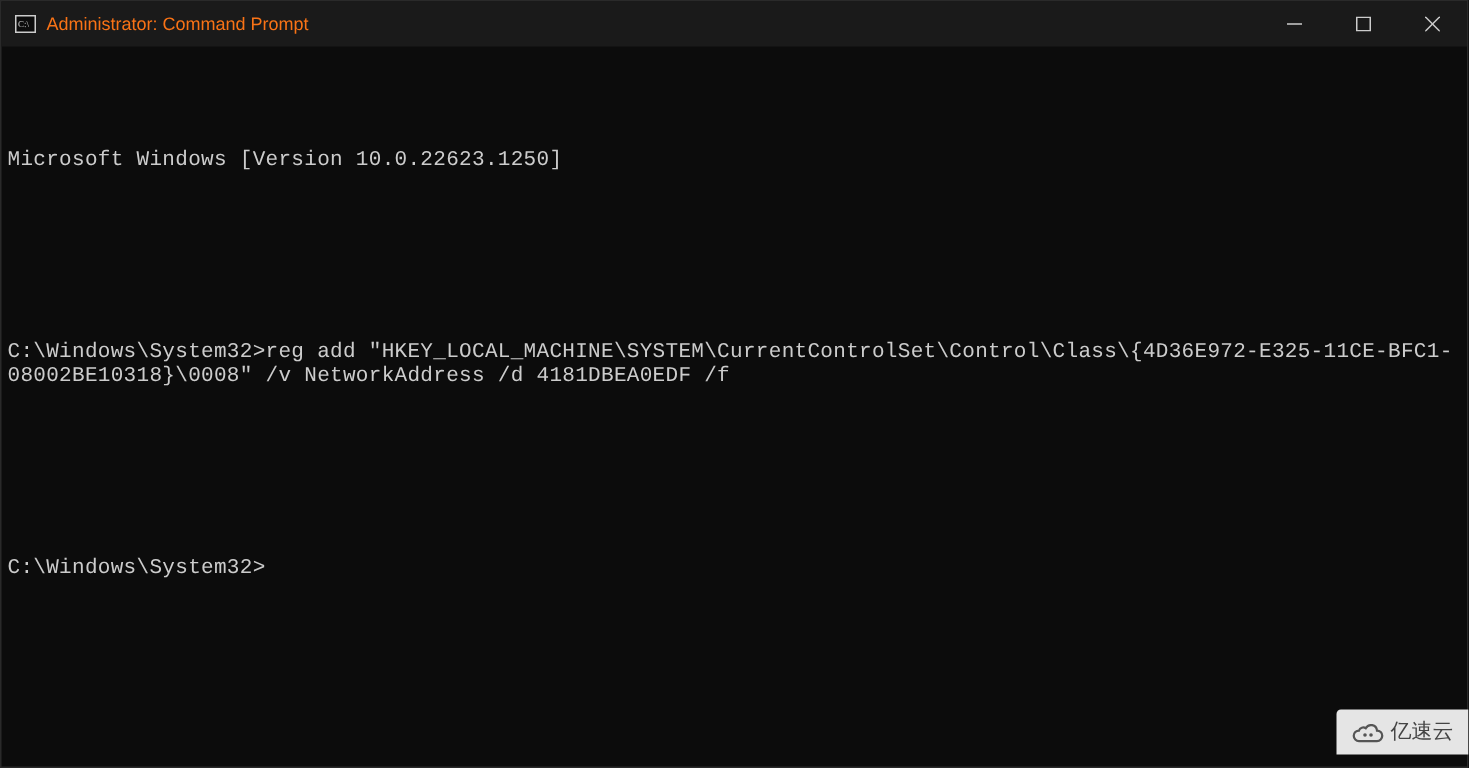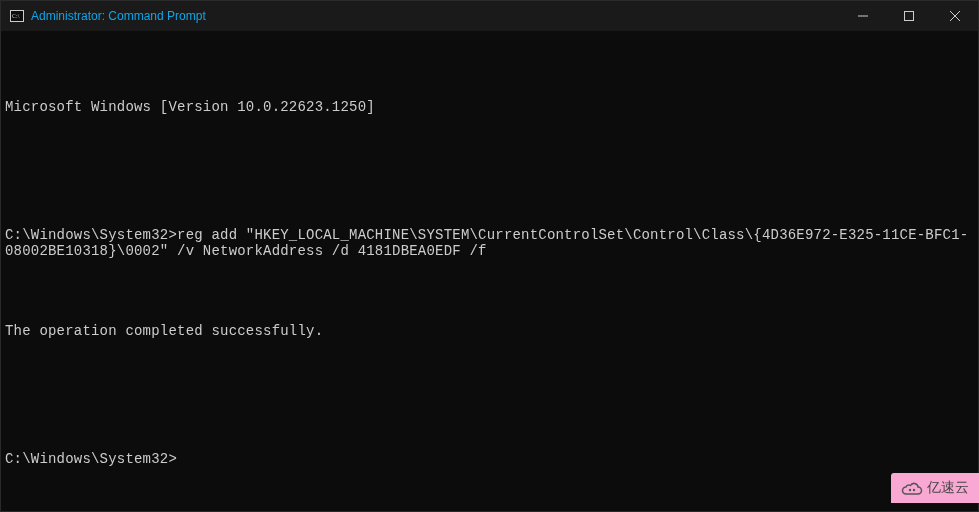--- a/index.html
+++ b/index.html
@@ -19,21 +19,21 @@
       display: flex;
       flex-direction: column;
       border: 1px solid #2a2a2a;
     }
     .titlebar {
       height: 30px;
       background: #1a1a1a;
       display: flex;
       align-items: center;
       padding-left: 8px;
-      color: #0ea5e9;
+      color: #f97316;
       font-family: "Segoe UI", Tahoma, sans-serif;
       font-size: 12px;
       user-select: none;
     }
     .title-icon {
       width: 16px;
       height: 16px;
       margin-right: 6px;
       display: flex;
       align-items: center;
@@ -67,21 +67,21 @@
       line-height: 16px;
       letter-spacing: 0.2px;
       overflow: hidden;
     }
     .line { display: block; margin-top: 32px; }
     .blank { height: 16px; }
     .watermark {
       position: absolute;
       right: 0;
       bottom: 9px;
-      background: #f9a8d4;
+      background: #e5e5e5;
       color: #444;
       padding: 6px 10px;
       font-family: "Segoe UI", sans-serif;
       font-size: 14px;
       display: flex;
       align-items: center;
       gap: 4px;
       border-top-left-radius: 3px;
     }
     .watermark .cloud-icon svg { display: block; }
@@ -115,22 +115,21 @@
           <line x1="0" y1="0" x2="10" y2="10" stroke="#cccccc" stroke-width="1"></line>
           <line x1="10" y1="0" x2="0" y2="10" stroke="#cccccc" stroke-width="1"></line>
         </svg>
       </div>
     </div>
   </div>
 
   <div class="terminal">
     <span class="line">Microsoft Windows [Version 10.0.22623.1250]</span>
     <div class="blank"></div>
-    <span class="line"><span>C:\Windows\System32&gt;</span><span>reg add "HKEY_LOCAL_MACHINE\SYSTEM\CurrentControlSet\Control\Class\{4D36E972-E325-11CE-BFC1-08002BE10318}\0002" /v NetworkAddress /d 4181DBEA0EDF /f</span></span>
-    <span class="line">The operation completed successfully.</span>
+    <span class="line"><span>C:\Windows\System32&gt;</span><span>reg add "HKEY_LOCAL_MACHINE\SYSTEM\CurrentControlSet\Control\Class\{4D36E972-E325-11CE-BFC1-08002BE10318}\0008" /v NetworkAddress /d 4181DBEA0EDF /f</span></span>
     <div class="blank"></div>
     <span class="line">C:\Windows\System32&gt;</span>
   </div>
 </div>
 
 <div class="watermark">
   <span class="cloud-icon">
     <svg width="22" height="16" viewBox="0 0 22 16">
       <path d="M17 7 a4 4 0 0 0 -7.5 -1.5 A3 3 0 0 0 5 7 A3.5 3.5 0 0 0 5 14 L17 14 A3.5 3.5 0 0 0 17 7 Z" fill="none" stroke="#555" stroke-width="1.5"></path>
       <circle cx="9" cy="10" r="1.2" fill="#555"></circle>

